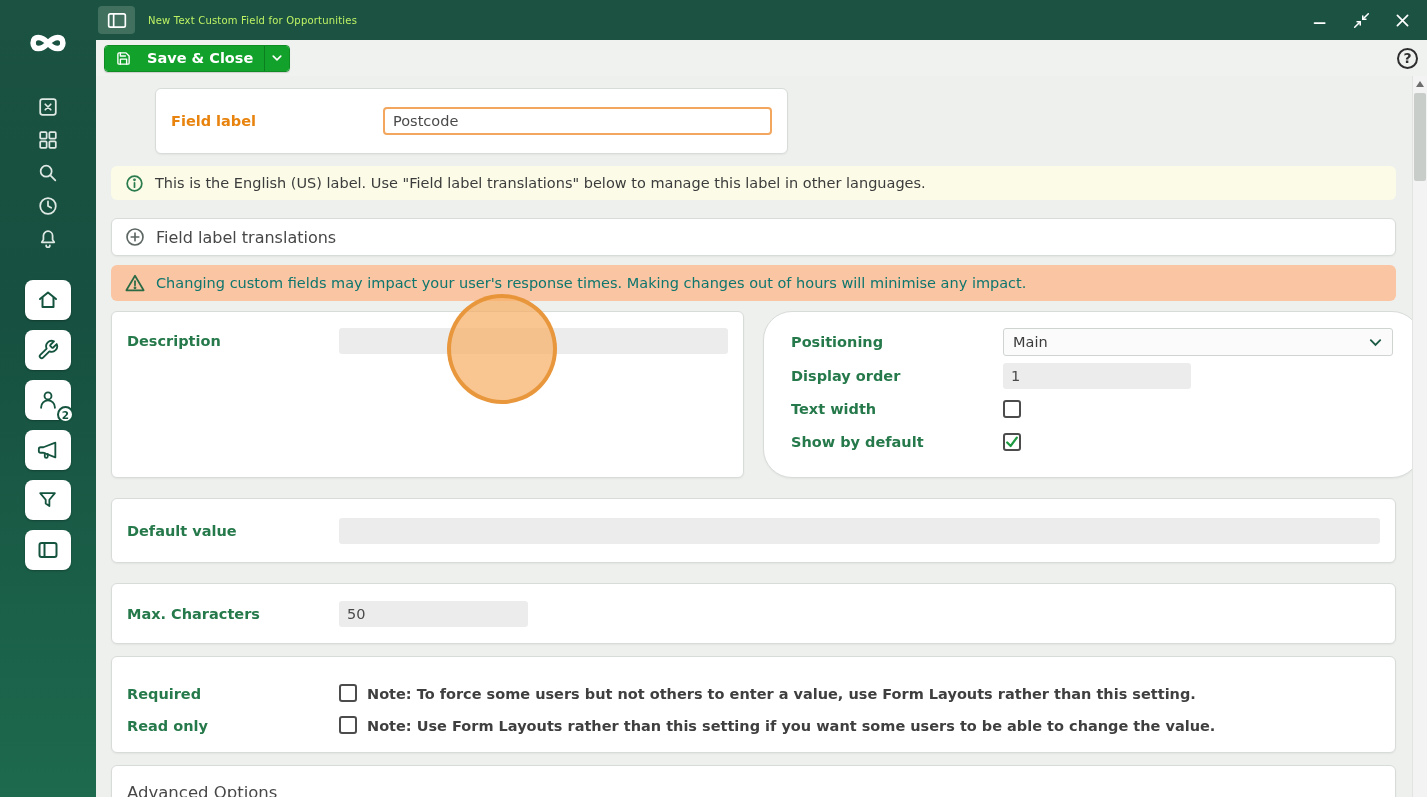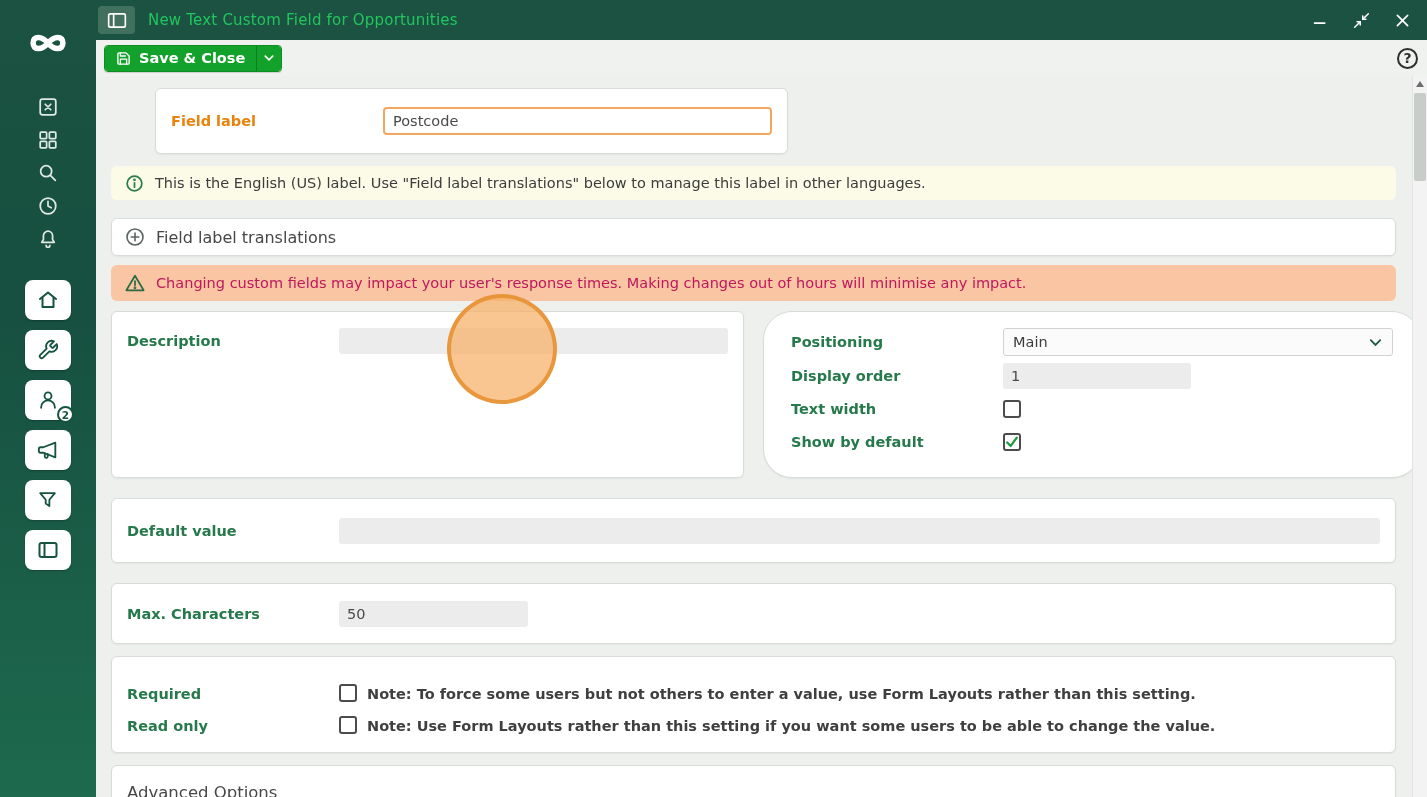--- a/index.html
+++ b/index.html
@@ -34,33 +34,33 @@
 
   
   .titlebar {
     position:absolute; left:96px; right:0; top:0; height:40px; background:#1b5242;
     display:flex; align-items:center; gap:13px; padding-left:2px;
   }
   .titlebar-appicon {
     width:37px; height:28px; background:#41705e; border-radius:4px;
     display:flex; align-items:center; justify-content:center; color:#fff;
   }
-  .titlebar-title { color:#22c55e; font-size:15px; letter-spacing:.2px; }
+  .titlebar-title { color:#bef264; font-size:10px; letter-spacing:.2px; }
   .win-controls { margin-left:auto; margin-right:16px; display:flex; gap:24px; align-items:center; color:#fff; }
   .win-btn { width:17px; height:17px; cursor:pointer; }
 
   
   .toolbar {
     position:absolute; left:96px; right:0; top:40px; height:36px; background:#f0f2f0;
     display:flex; align-items:center; padding-left:8px;
   }
   .save-split { display:inline-flex; height:27px; border-radius:4px; overflow:hidden; border:1px solid #0f8c24; box-shadow:0 1px 1px rgba(0,0,0,.15); }
   .save-main {
     background:#12a22b; color:#fff; border:none; font-family:inherit;
-    font-size:14.5px; font-weight:bold; display:flex; align-items:center; gap:8px;
+    font-size:14.5px; font-weight:bold; display:flex; align-items:center; gap:16px;
     padding:0 11px; cursor:pointer;
   }
   .save-caret {
     background:#12a22b; border:none; border-left:1px solid #0c7e1f; width:25px;
     display:flex; align-items:center; justify-content:center; color:#fff; cursor:pointer;
   }
   .help-circle {
     margin-left:auto; margin-right:9px; width:21px; height:21px; border:2px solid #2e2e2e;
     border-radius:50%; color:#2e2e2e; font-weight:bold; font-size:14px;
     display:flex; align-items:center; justify-content:center; cursor:pointer;
@@ -88,21 +88,21 @@
   .banner-info {
     background:#fbfbe7; border-radius:6px; height:34px; display:flex; align-items:center;
     gap:11px; padding:0 14px; margin-bottom:18px; color:#3c3c3c;
   }
   .card-translations {
     height:38px; display:flex; align-items:center; gap:11px; padding:0 13px;
     margin-bottom:9px; font-size:16px; color:#474747; cursor:pointer;
   }
   .banner-warning {
     background:#f9c5a2; border-radius:6px; height:36px; display:flex; align-items:center;
-    gap:11px; padding:0 14px; margin-bottom:10px; color:#be185d;
+    gap:11px; padding:0 14px; margin-bottom:10px; color:#0f766e;
   }
 
   .two-col { display:flex; gap:19px; margin-bottom:20px; }
   .card-left { width:633px; height:167px; padding:16px 15px; }
   .card-right { flex:1; height:167px; padding:16px 27px;border-radius:29px; }
   .form-row { display:flex; align-items:center; min-height:26px; margin-bottom:7px; }
   .input-gray {
     background:#ececec; border:none; border-radius:3px; height:26px; padding:0 8px;
     font-size:14.5px; color:#4a4a4a; font-family:inherit; outline:none;
   }

